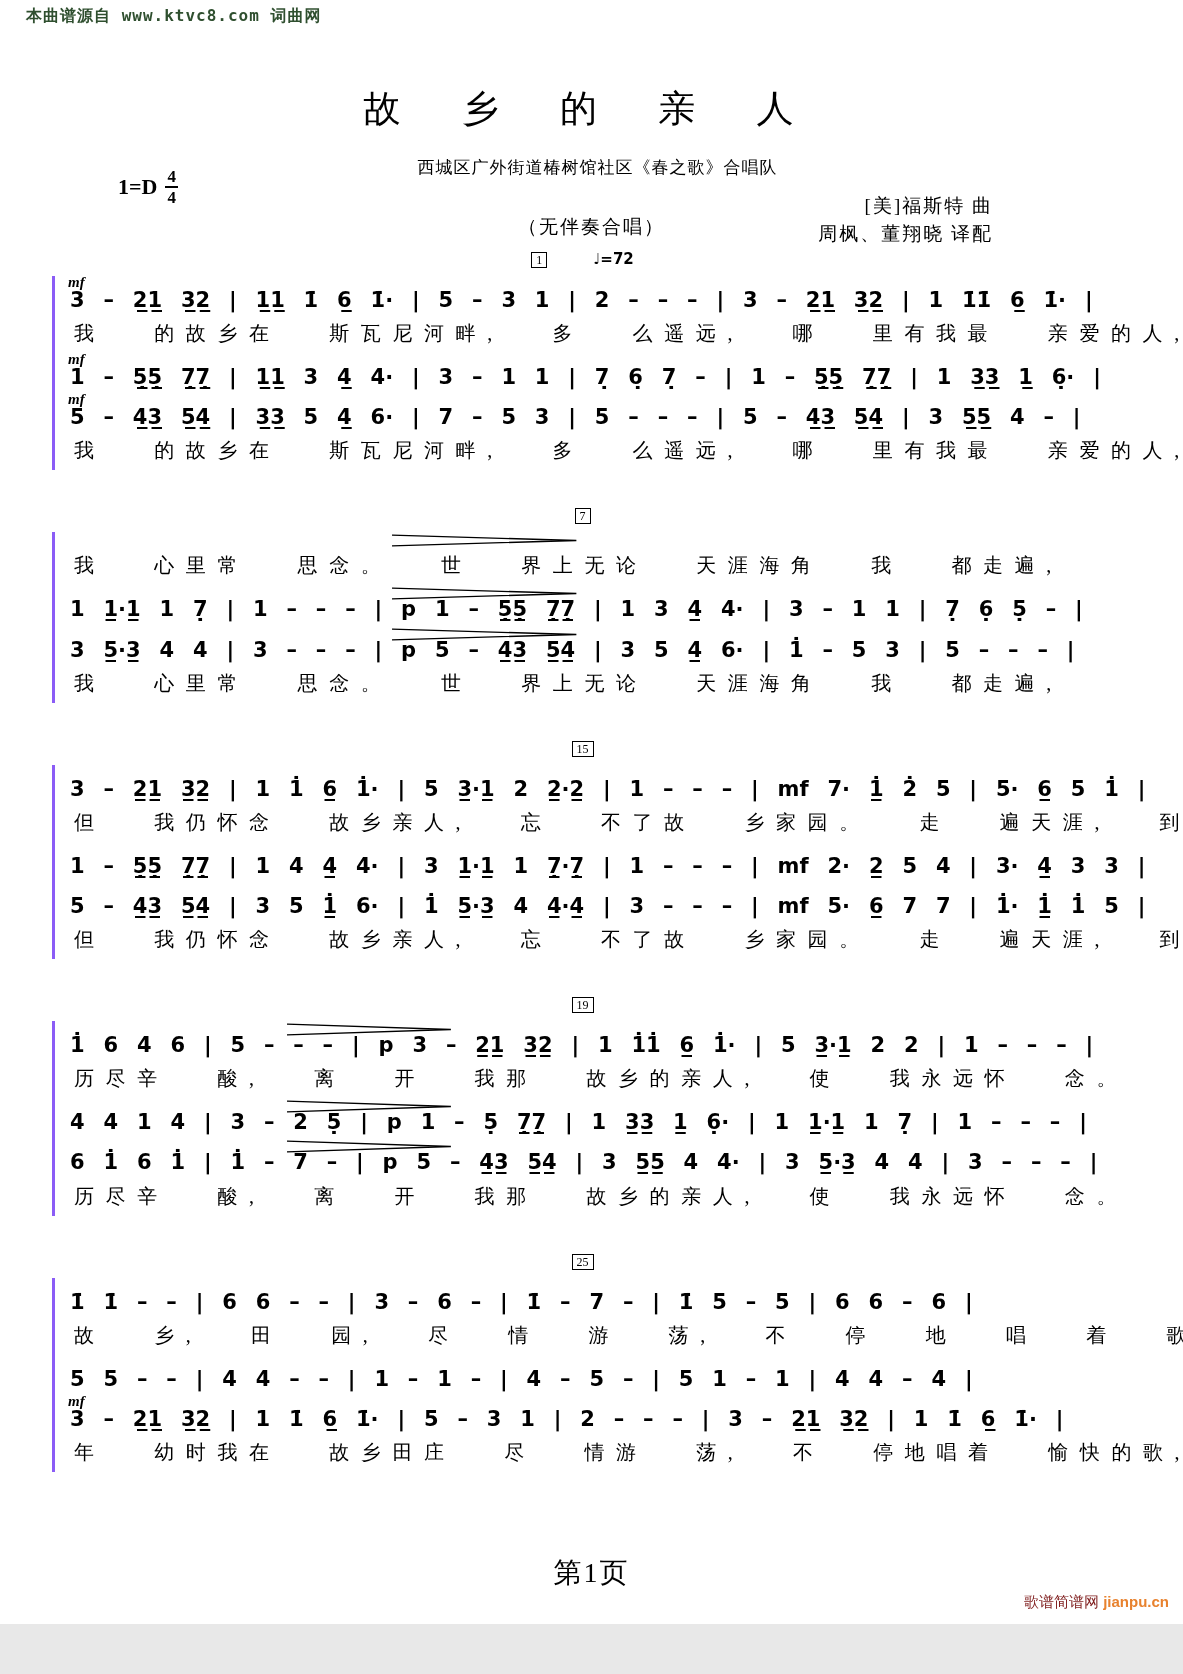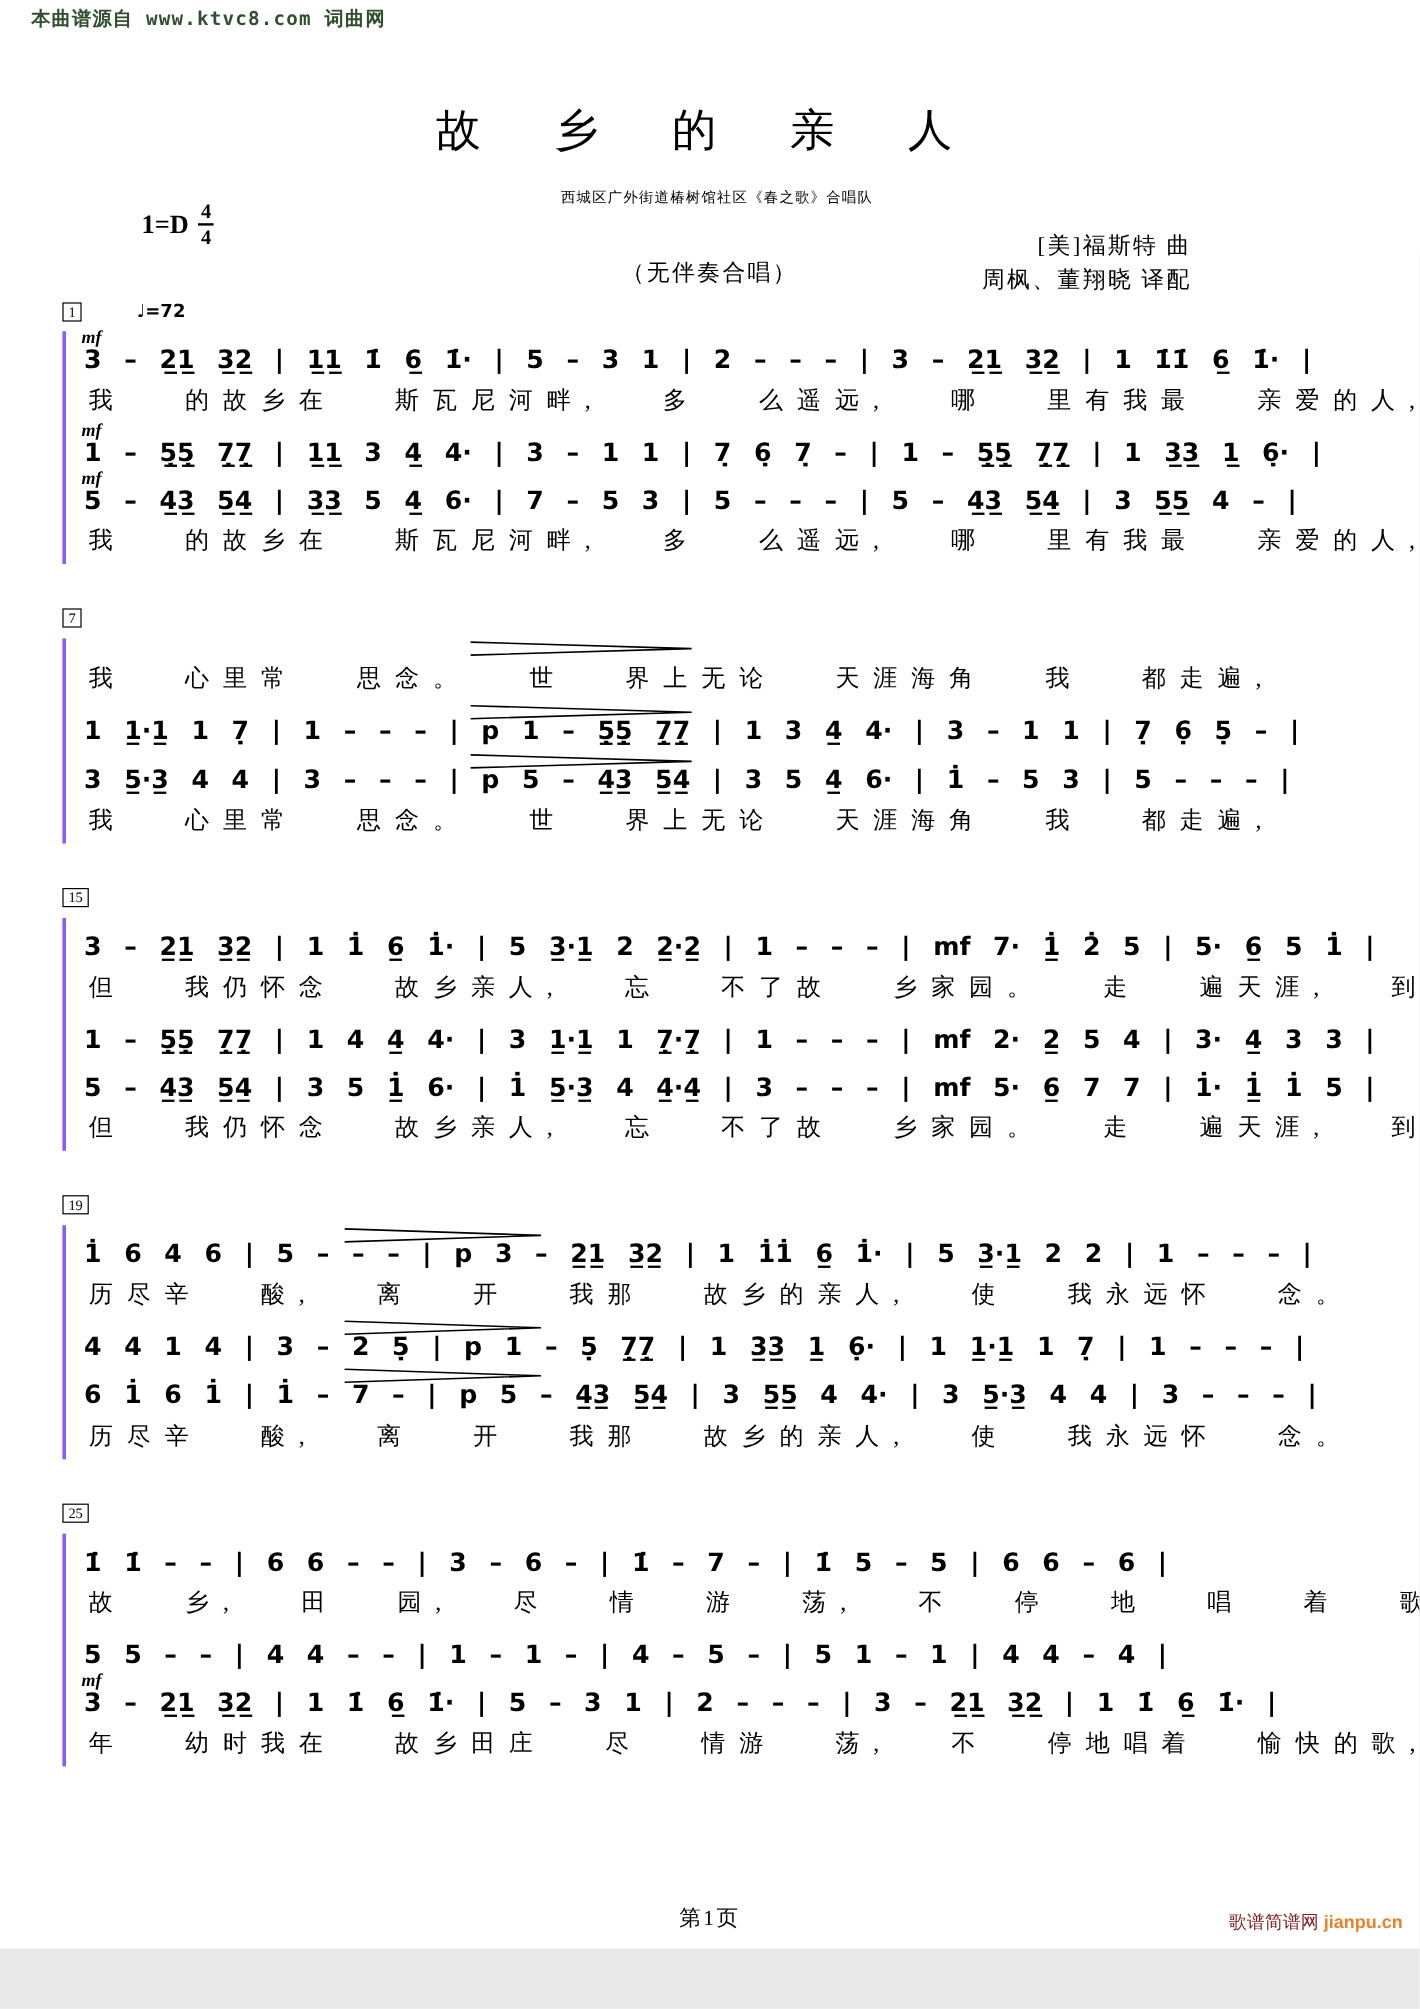--- a/index.html
+++ b/index.html
@@ -27,42 +27,42 @@
   .wm-bottom .site-url{color:#e8822e;font-weight:bold;}
   
   .title{
     position:absolute;top:84px;left:0;right:0;
     text-align:center;
     font-size:37px;letter-spacing:26px;
     font-weight:500;
   }
   .subtitle{
     position:absolute;top:156px;left:12px;right:0;
-    text-align:center;font-size:12px;letter-spacing:1px;
+    text-align:center;font-size:17px;letter-spacing:1px;
   }
   .keysig{
     position:absolute;top:168px;left:118px;
     font-size:22px;font-weight:bold;
     display:flex;align-items:center;gap:8px;
   }
   .timesig{display:inline-flex;flex-direction:column;align-items:center;line-height:1;}
   .timesig .num{border-bottom:2px solid #000;padding:0 2px 1px;font-size:17px;font-weight:bold;}
   .timesig .den{padding-top:1px;font-size:17px;font-weight:bold;}
   .perf-note{
     position:absolute;top:214px;left:0;right:0;
     text-align:center;font-size:19px;letter-spacing:2px;
   }
   .credits{
     position:absolute;top:192px;right:190px;
     text-align:right;font-size:19px;line-height:28px;letter-spacing:2px;
   }
   
   .score{position:absolute;top:250px;left:52px;right:70px;}
   .system{margin-bottom:36px;}
-  .sys-head{height:24px;margin-bottom:2px;}
+  .sys-head{height:24px;margin-bottom:2px;text-align:center;}
   .mnum{
     display:inline-block;border:1px solid #000;
     font-size:12px;line-height:14px;padding:0 4px;
     font-family:"Liberation Serif",serif;
   }
   .tempo{margin-left:42px;font-size:15px;font-weight:bold;font-family:"DejaVu Sans",sans-serif;}
   .staff{border-left:3px solid #8b5cf6;padding-left:13px;position:relative;}
   .music-row{
     position:relative;
     font-family:"DejaVu Sans",sans-serif;
@@ -80,22 +80,22 @@
   }
   .lyrics-row{
     font-size:20px;
     letter-spacing:0.58em;
     word-spacing:1.6em;
     padding:4px 0 6px 6px;
     white-space:nowrap;
   }
   .hairpin{position:absolute;height:13px;top:2px;}
   .footer{
-    position:absolute;bottom:14px;left:0;right:0;
-    text-align:center;font-size:18px;letter-spacing:2px;
+    position:absolute;bottom:32px;left:0;right:0;
+    text-align:center;font-size:28px;letter-spacing:2px;
   }
 </style>
 </head>
 <body>
 
 <div class="page">
 
   <div class="wm-top">本曲谱源自 www.ktvc8.com 词曲网</div>
 
   <div class="title">故 乡 的 亲 人</div>

